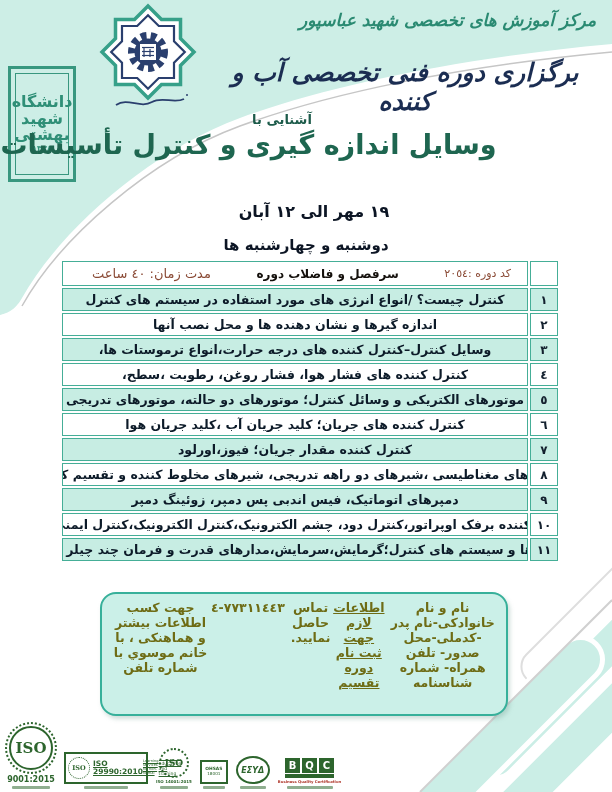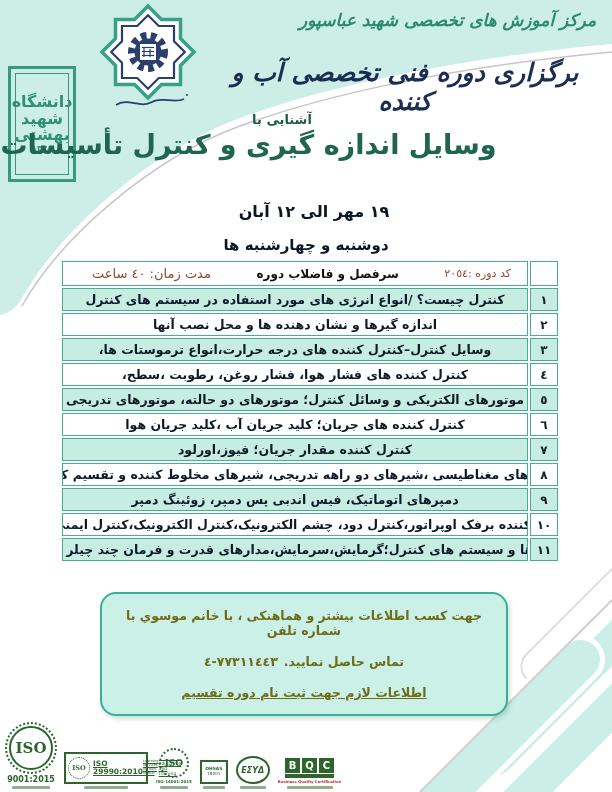--- a/index.html
+++ b/index.html
@@ -60,21 +60,21 @@
   .hdr-content{
     flex:1;border:1px solid #45ae97;background:#fff;display:flex;align-items:center;
     justify-content:space-between;padding:0 16px;
   }
   .hdr-code{color:#8a4a35;font-size:11px;}
   .hdr-syll{color:#14100c;font-weight:bold;font-size:12px;}
   .hdr-dur{color:#8a4a35;font-size:13px;margin-left:13px;}
   
   .contact-box{
     left:100px;top:592px;width:408px;height:124px;border:2px solid #37b09a;border-radius:16px;
-    background:#cbf0e8;z-index:2;display:flex;flex-direction:column;justify-content:space-around;
+    background:#cbf0e8;z-index:2;display:flex;justify-content:space-around;
     padding:6px 8px;box-sizing:border-box;text-align:center;
     box-shadow:2px 3px 4px rgba(120,160,150,0.35);
   }
   .contact-box div{font-size:12.5px;font-weight:bold;color:#6e6c15;}
   .c-line2{display:flex;justify-content:center;gap:6px;direction:ltr;}
   .c-line3 span{text-decoration:underline;}
   
   .certs{
     left:6px;bottom:3px;height:58px;display:flex;align-items:flex-end;gap:8px;
     color:#2d652d;z-index:3;
@@ -235,20 +235,21 @@
 
 <div class="abs contact-box">
   <div dir="rtl">جهت کسب اطلاعات بیشتر و هماهنکی ، با خانم موسوي  با شماره تلفن</div>
   <div class="c-line2">
     <span dir="ltr">٧٧٣١١٤٤٣-٤</span>
     <span dir="rtl">تماس حاصل نمایید.</span>
   </div>
   <div class="c-line3" dir="rtl">
     <span>اطلاعات لازم جهت ثبت نام دوره تقسیم</span>
   </div>
+  <div dir="rtl">نام و نام خانوادکی-نام پدر -کدملی-محل صدور- تلفن همراه- شماره شناسنامه</div>
 </div>
 
 <div class="abs certs">
   <div class="cert">
     <div class="iso-big-circle">
       <span>ISO</span>
     </div>
     <div class="iso-big-label">9001:2015</div>
     <div class="microbar" style="width:38px;"></div>
   </div>

